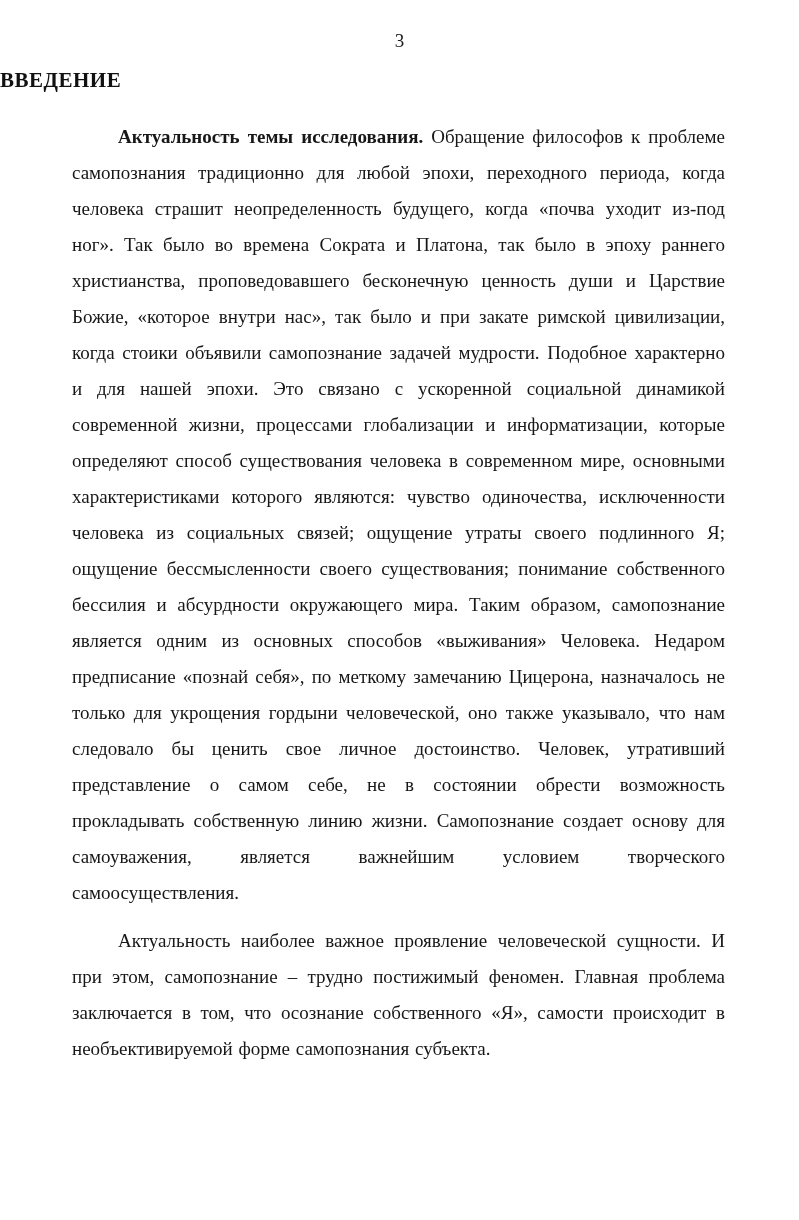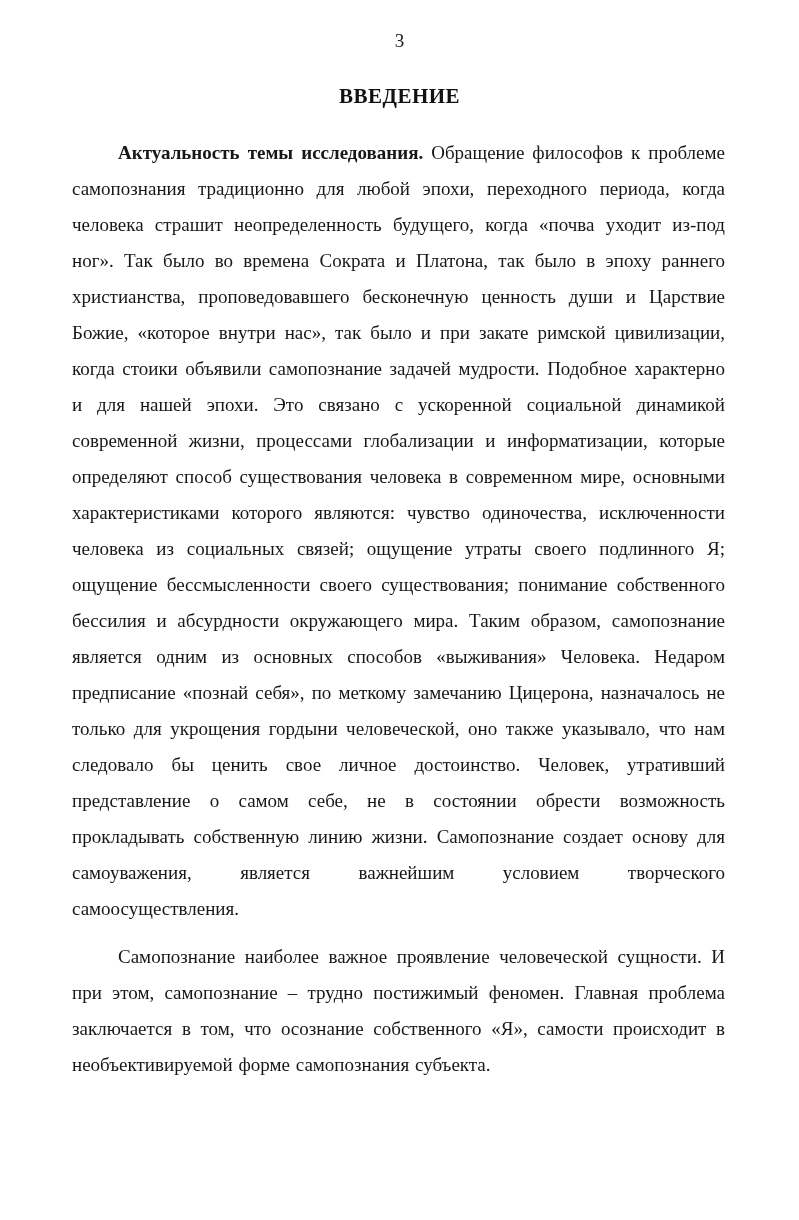--- a/index.html
+++ b/index.html
@@ -18,22 +18,22 @@
     overflow: hidden;
     box-sizing: border-box;
   }
   .page-number {
     padding-top: 30px;
     text-align: center;
     font-size: 19px;
     color: #1a1a1a;
   }
   .heading {
-    margin: 32px 0 0 0;
-    text-align: center;
+    margin: 16px 0 0 0;
+    text-align: left;
     font-size: 21px;
     font-weight: bold;
     letter-spacing: 0.5px;
     color: #111111;
   }
   .content {
     margin: 26px 62px 0 60px;
     font-size: 19px;
     line-height: 36px;
     text-align: justify;
@@ -55,17 +55,17 @@
 <div class="page">
 
   <div class="page-number">3</div>
 
   <h1 class="heading">ВВЕДЕНИЕ</h1>
 
   <div class="content">
 
     <p><b>Актуальность темы исследования.</b><span> Обращение философов к проблеме самопознания традиционно для любой эпохи, переходного периода, когда человека страшит неопределенность будущего, когда «почва уходит из-под ног». Так было во времена Сократа и Платона, так было в эпоху раннего христианства, проповедовавшего бесконечную ценность души и Царствие Божие, «которое внутри нас», так было и при закате римской цивилизации, когда стоики объявили самопознание задачей мудрости. Подобное характерно и для нашей эпохи. Это связано с ускоренной социальной динамикой современной жизни, процессами глобализации и информатизации, которые определяют способ существования человека в современном мире, основными характеристиками которого являются: чувство одиночества, исключенности человека из социальных связей; ощущение утраты своего подлинного Я; ощущение бессмысленности своего существования; понимание собственного бессилия и абсурдности окружающего мира. Таким образом, самопознание является одним из основных способов «выживания» Человека. Недаром предписание «познай себя», по меткому замечанию Цицерона, назначалось не только для укрощения гордыни человеческой, оно также указывало, что нам следовало бы ценить свое личное достоинство. Человек, утративший представление о самом себе, не в состоянии обрести возможность прокладывать собственную линию жизни. Самопознание создает основу для самоуважения, является важнейшим условием творческого самоосуществления.</span></p>
 
-    <p><b></b><span>Самопознание наиболее важное проявление человеческой сущности. И при этом, самопознание – трудно постижимый феномен. Главная проблема заключается в том, что осознание собственного «Я», самости происходит в необъективируемой форме самопознания субъекта.</span></p>
+    <p><b></b><span>Актуальность наиболее важное проявление человеческой сущности. И при этом, самопознание – трудно постижимый феномен. Главная проблема заключается в том, что осознание собственного «Я», самости происходит в необъективируемой форме самопознания субъекта.</span></p>
 
   </div>
 
 </div>
 
 </body></html>

